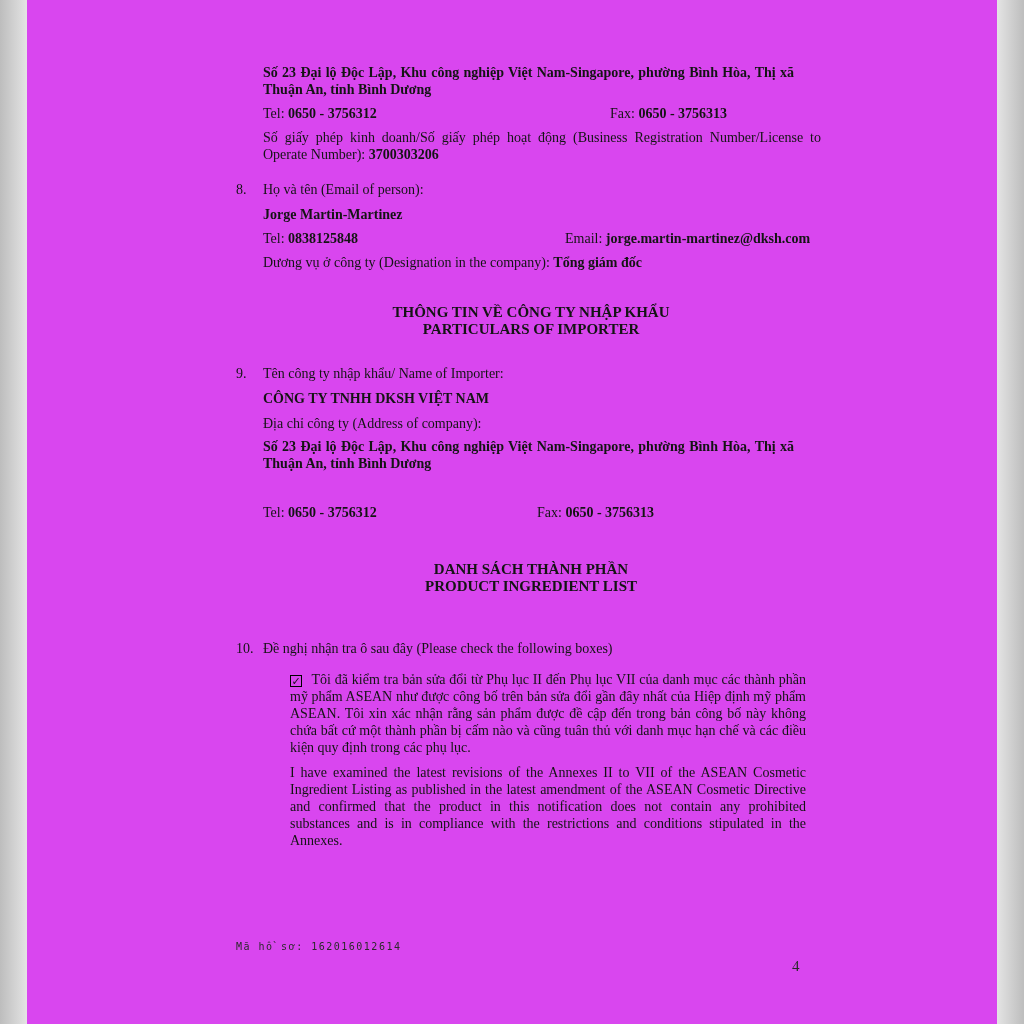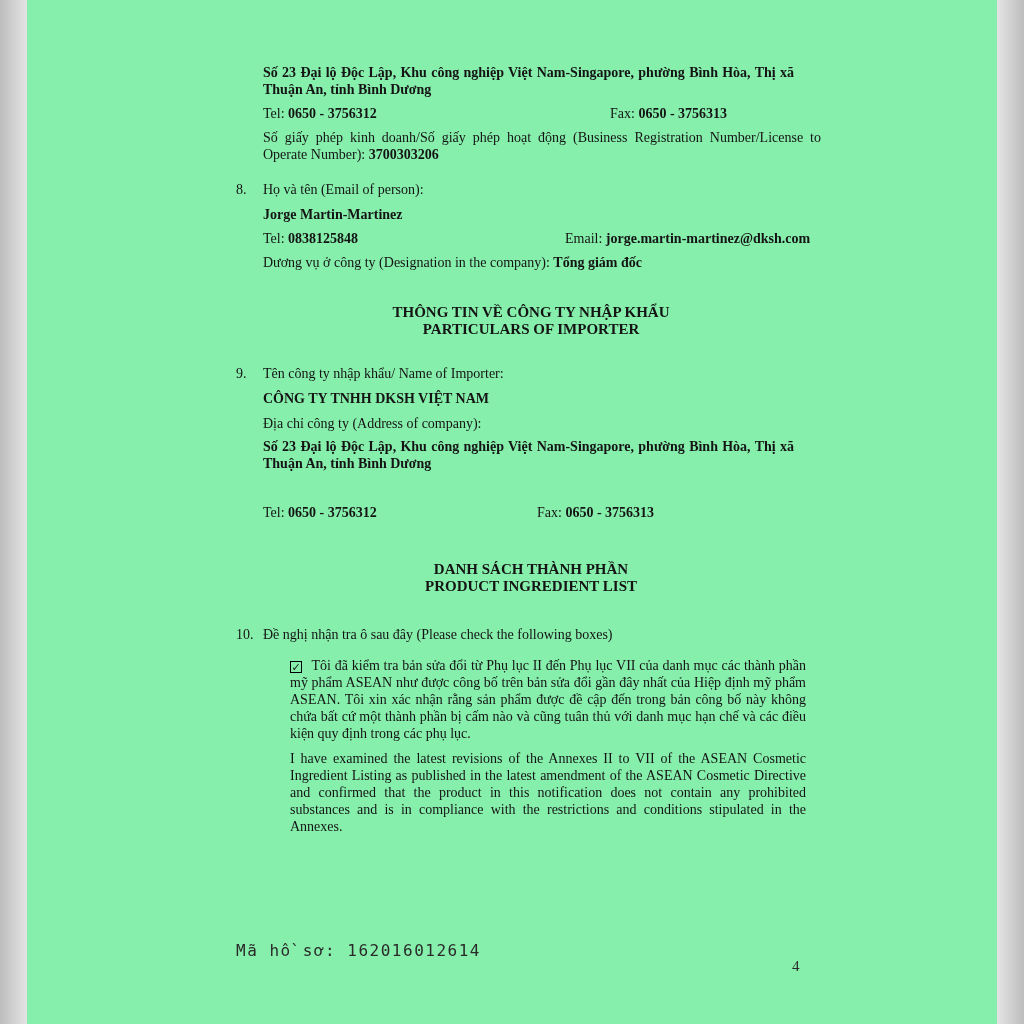--- a/index.html
+++ b/index.html
@@ -1,21 +1,21 @@
 <!DOCTYPE html>
 <html><head>
 <meta charset="utf-8">
 <style>
   * { box-sizing: border-box; }
   html, body { margin: 0; padding: 0; background: #ffffff; }
   .scan-wrap {
     position: relative;
     width: 1024px;
     height: 1024px;
-    background: #86efac;
+    background: #d946ef;
     font-family: "Liberation Serif", "DejaVu Serif", serif;
     color: #141414;
     overflow: hidden;
   }
   .edge { position: absolute; top: 0; height: 100%; width: 27px; }
   .edge-left  { left: 0;  background: linear-gradient(to right, #bdbdbd, #e4e4e4); }
   .edge-right { right: 0; background: linear-gradient(to left,  #bdbdbd, #e4e4e4); }
 
   .content {
     position: absolute;
@@ -47,21 +47,21 @@
   .rep-name   { margin-top: 8px; }
   .telemail   { margin-top: 7px; }
   .designation{ margin-top: 7px; }
   .heading-2  { margin-top: 33px; }
   .item9      { margin-top: 27px; }
   .imp-name   { margin-top: 8px; }
   .addr-label { margin-top: 8px; }
   .imp-addr   { margin-top: 6px; width: 558px; }
   .telfax2    { margin-top: 32px; }
   .heading-3  { margin-top: 40px; }
-  .item10     { margin-top: 31px; }
+  .item10     { margin-top: 45px; }
 
   .para { margin-left: 54px; width: 516px; text-align: justify; }
   .para-vi { margin-top: 14px; }
   .para-en { margin-top: 8px; }
 
   .checkbox {
     display: inline-block;
     width: 12px;
     height: 12px;
     border: 1px solid #000;
@@ -71,21 +71,21 @@
     text-align: center;
     font-size: 11px;
     font-family: "DejaVu Sans", sans-serif;
   }
 
   .file-code {
     position: absolute;
     left: 236px;
     top: 941px;
     font-family: "DejaVu Sans Mono", "Liberation Mono", monospace;
-    font-size: 16px;
+    font-size: 10px;
     letter-spacing: 1.5px;
     color: #2a2a2a;
   }
   .page-number {
     position: absolute;
     left: 792px;
     top: 958px;
     font-size: 15px;
     color: #2a2a2a;
   }

